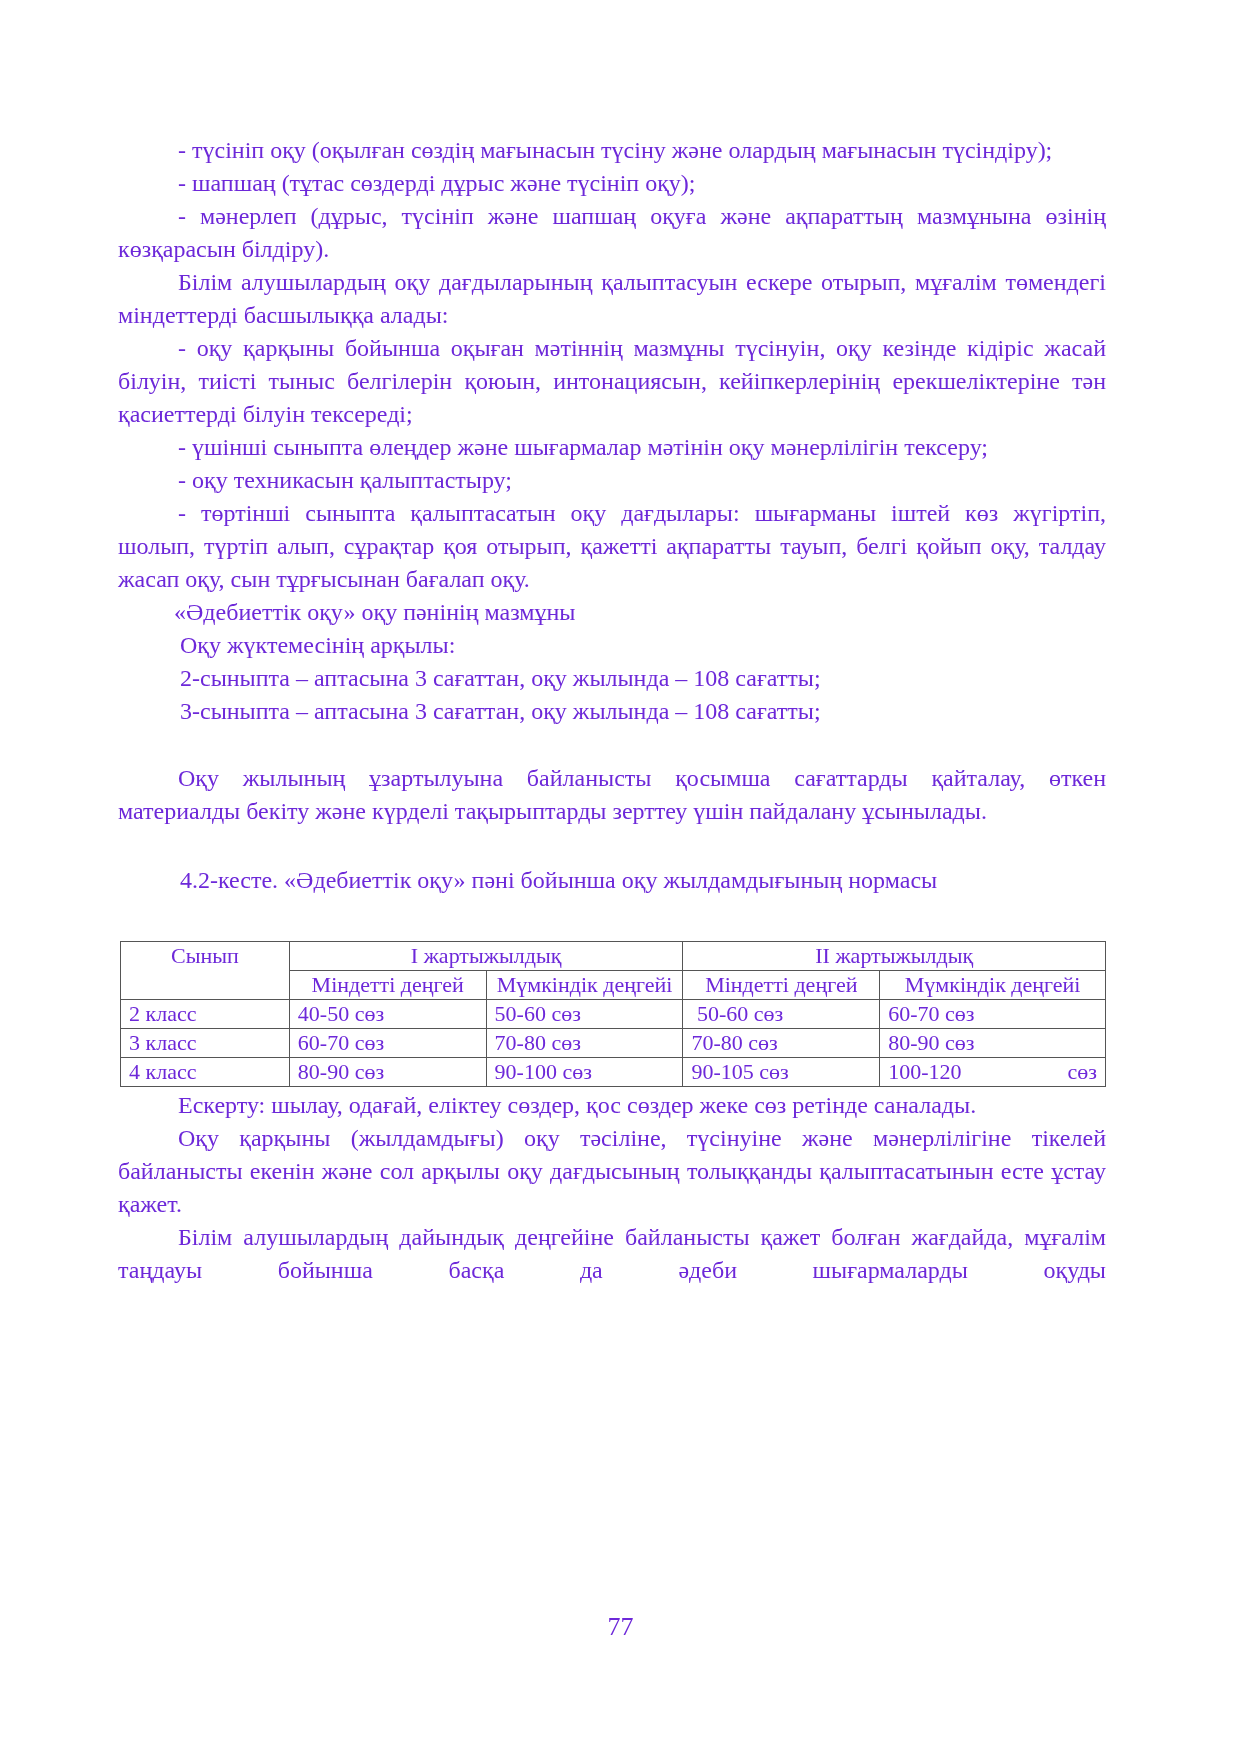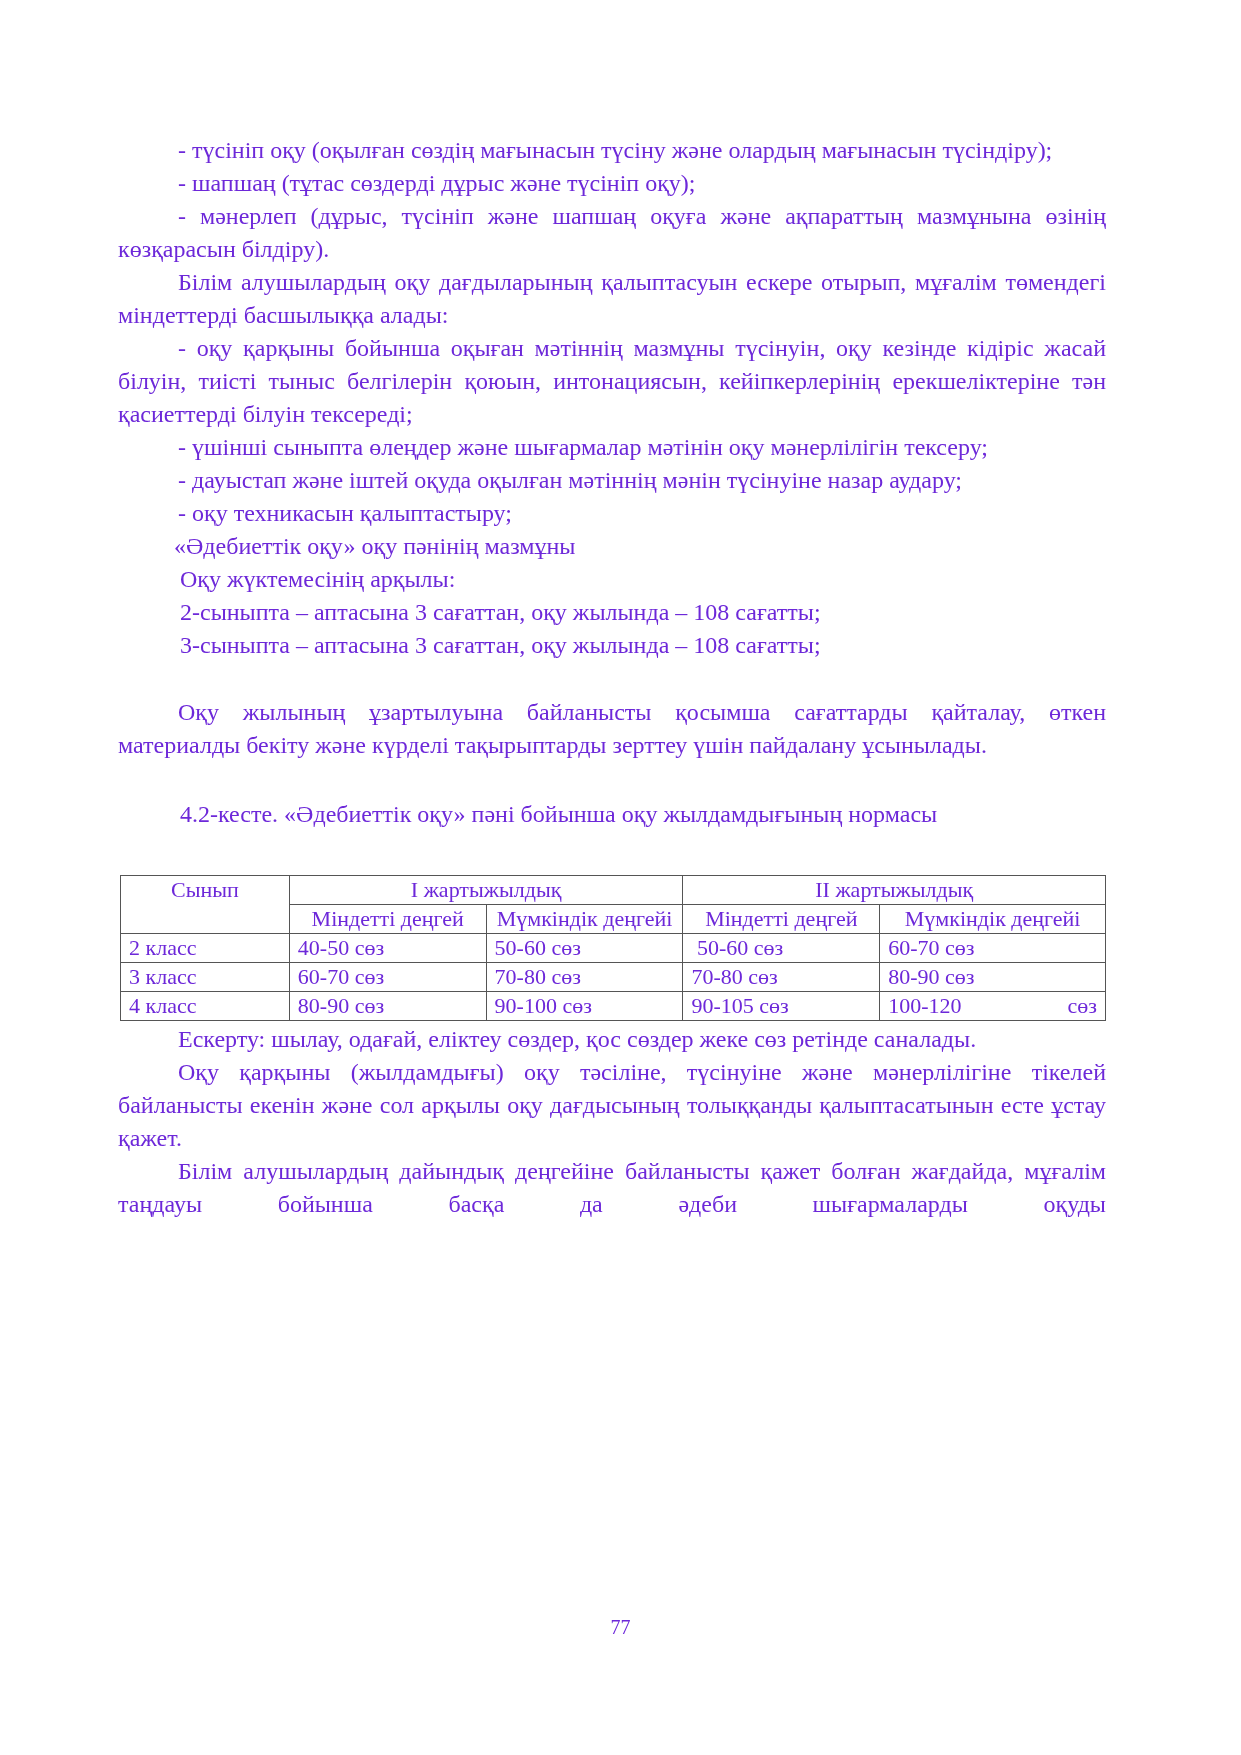--- a/index.html
+++ b/index.html
@@ -27,37 +27,37 @@
   }
   table.norm th, table.norm td {
     border: 1.5px solid #555555; padding: 1px 8px; font-weight: normal; vertical-align: top;
   }
   table.norm th { text-align: center; }
   table.norm td { text-align: left; }
   .split-inner { display: flex; justify-content: space-between; }
   .after-table { margin-top: 2px; }
   .page-number {
     position: absolute; left: 0; width: 1241px; top: 1598px; text-align: center;
-    font-size: 20px; line-height: 26px;
+    font-size: 26px; line-height: 26px;
   }
 </style>
 </head>
 <body>
 
 <div class="page">
   <div class="body-text">
 
     <p class="p">- түсініп оқу (оқылған сөздің мағынасын түсіну және олардың мағынасын түсіндіру);</p>
     <p class="p">- шапшаң (тұтас сөздерді дұрыс және түсініп оқу);</p>
     <p class="p">- мәнерлеп (дұрыс, түсініп және шапшаң оқуға және ақпараттың мазмұнына өзінің көзқарасын білдіру).</p>
     <p class="p">Білім алушылардың оқу дағдыларының қалыптасуын ескере отырып, мұғалім төмендегі міндеттерді басшылыққа алады:</p>
     <p class="p">- оқу қарқыны бойынша оқыған мәтіннің мазмұны түсінуін, оқу кезінде кідіріс жасай білуін, тиісті тыныс белгілерін қоюын, интонациясын, кейіпкерлерінің ерекшеліктеріне тән қасиеттерді білуін тексереді;</p>
     <p class="p">- үшінші сыныпта өлеңдер және шығармалар мәтінін оқу мәнерлілігін тексеру;</p>
-    <p class="p">- дауыстап және іштей оқуда оқылған мәтіннің мәнін түсінуіне назар аудару;</p>
     <p class="p">- оқу техникасын қалыптастыру;</p>
+    <p class="p">- төртінші сыныпта қалыптасатын оқу дағдылары: шығарманы іштей көз жүгіртіп, шолып, түртіп алып, сұрақтар қоя отырып, қажетті ақпаратты тауып, белгі қойып оқу, талдау жасап оқу, сын тұрғысынан бағалап оқу.</p>
 
     <p class="p ind1">«Әдебиеттік оқу» оқу пәнінің мазмұны</p>
     <p class="p ind2">Оқу жүктемесінің арқылы:</p>
     <p class="p ind2">2-сыныпта – аптасына 3 сағаттан, оқу жылында – 108 сағатты;</p>
     <p class="p ind2">3-сыныпта – аптасына 3 сағаттан, оқу жылында – 108 сағатты;</p>
 
     <p class="p gap-before">Оқу жылының ұзартылуына байланысты қосымша сағаттарды қайталау, өткен материалды бекіту және күрделі тақырыптарды зерттеу үшін пайдалану ұсынылады.</p>
 
     <p class="caption">4.2-кесте.  «Әдебиеттік оқу» пәні бойынша оқу жылдамдығының нормасы</p>
 

